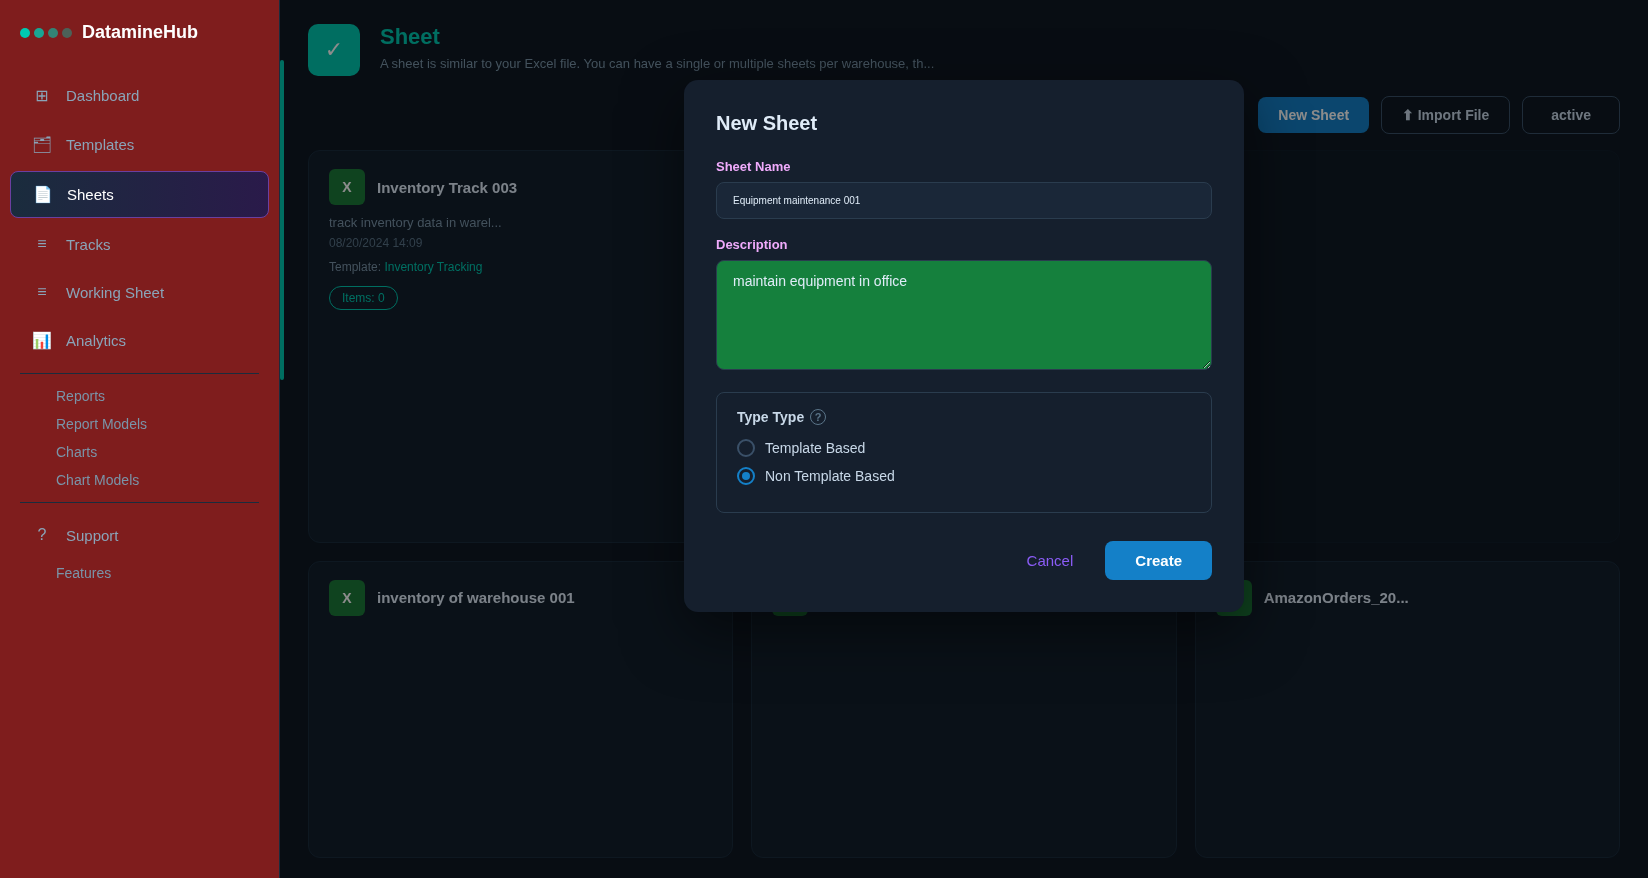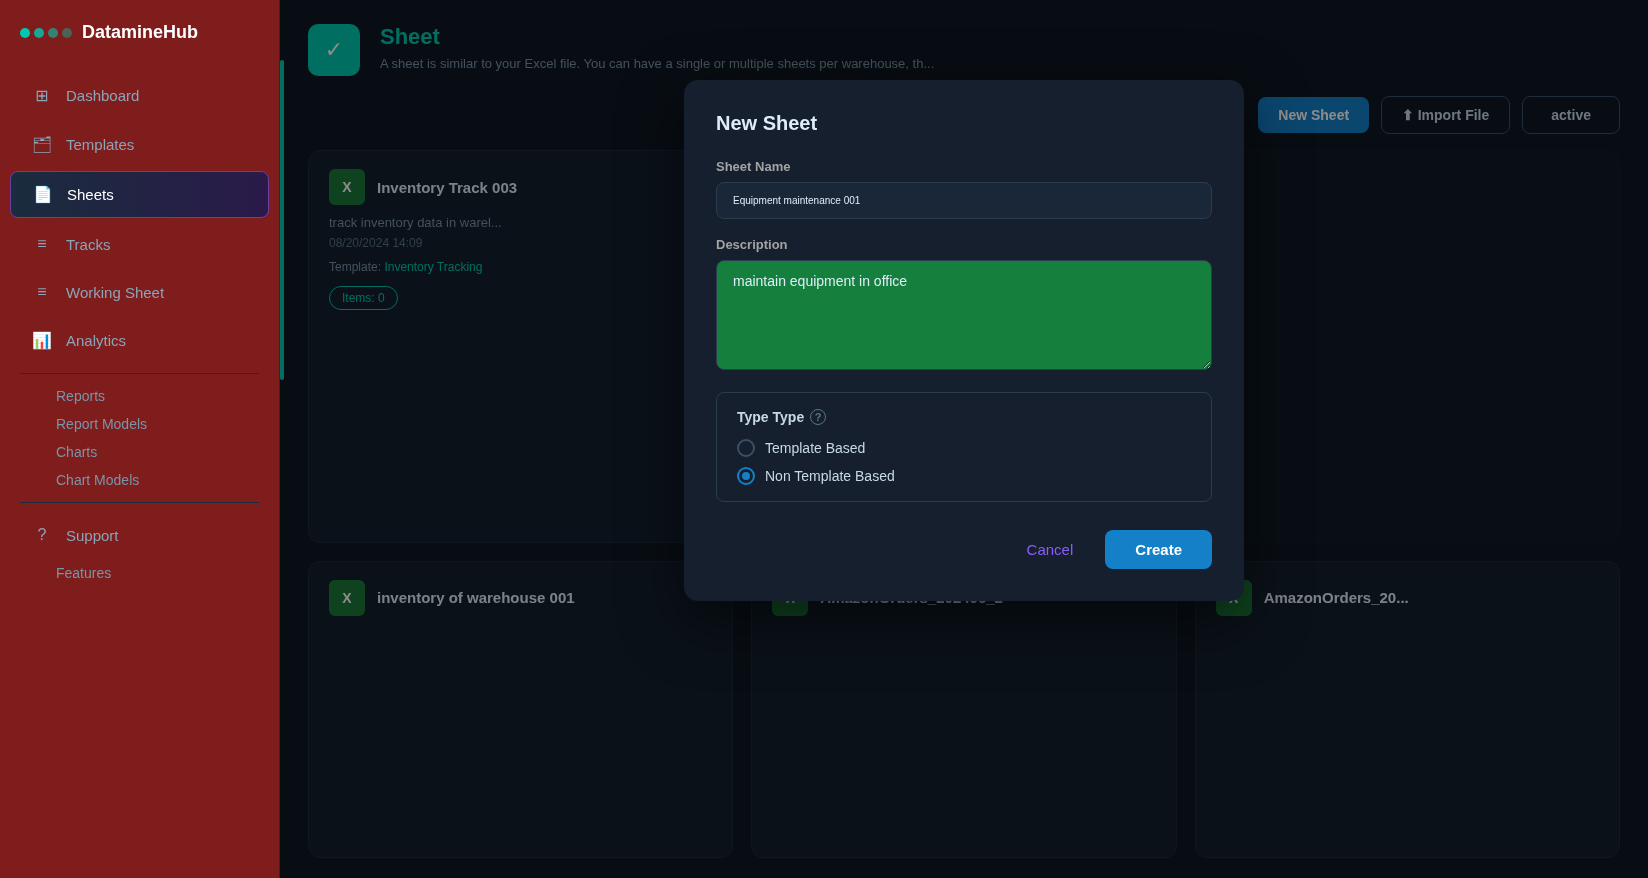--- a/index.html
+++ b/index.html
@@ -275,21 +275,21 @@
     }
     .modal-title {
       font-size: 20px;
       font-weight: 700;
       color: #e0ecf8;
       margin-bottom: 24px;
     }
     .form-label {
       font-size: 13px;
       font-weight: 600;
-      color: #a3a3a3;
+      color: #f0abfc;
       margin-bottom: 8px;
       display: block;
     }
     .form-input {
       width: 100%;
       padding: 12px 16px;
       border-radius: 8px;
       border: 1px solid #2a3c4e;
       background: #1a2738;
       color: #e0ecf8;
@@ -327,21 +327,21 @@
       gap: 6px;
     }
     .radio-option {
       display: flex;
       align-items: center;
       gap: 10px;
       margin-bottom: 10px;
       font-size: 14px;
       color: #c8d8e8;
     }
-    .radio-option:last-child { margin-bottom: 0; }
+    .radio-option:last-child { margin-bottom: 11px; }
     .radio-circle {
       width: 18px;
       height: 18px;
       border-radius: 50%;
       border: 2px solid #3a5068;
       display: flex;
       align-items: center;
       justify-content: center;
       flex-shrink: 0;
     }

